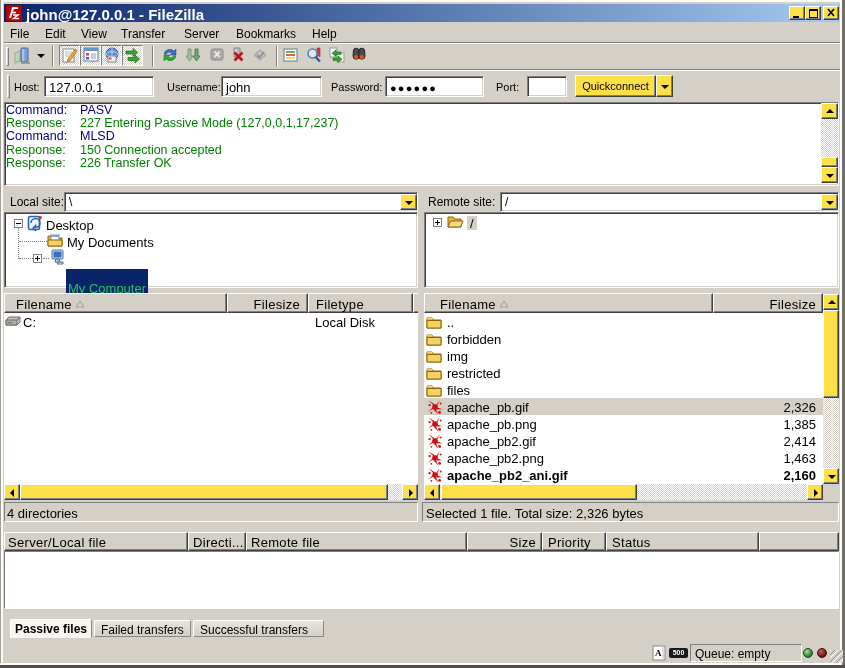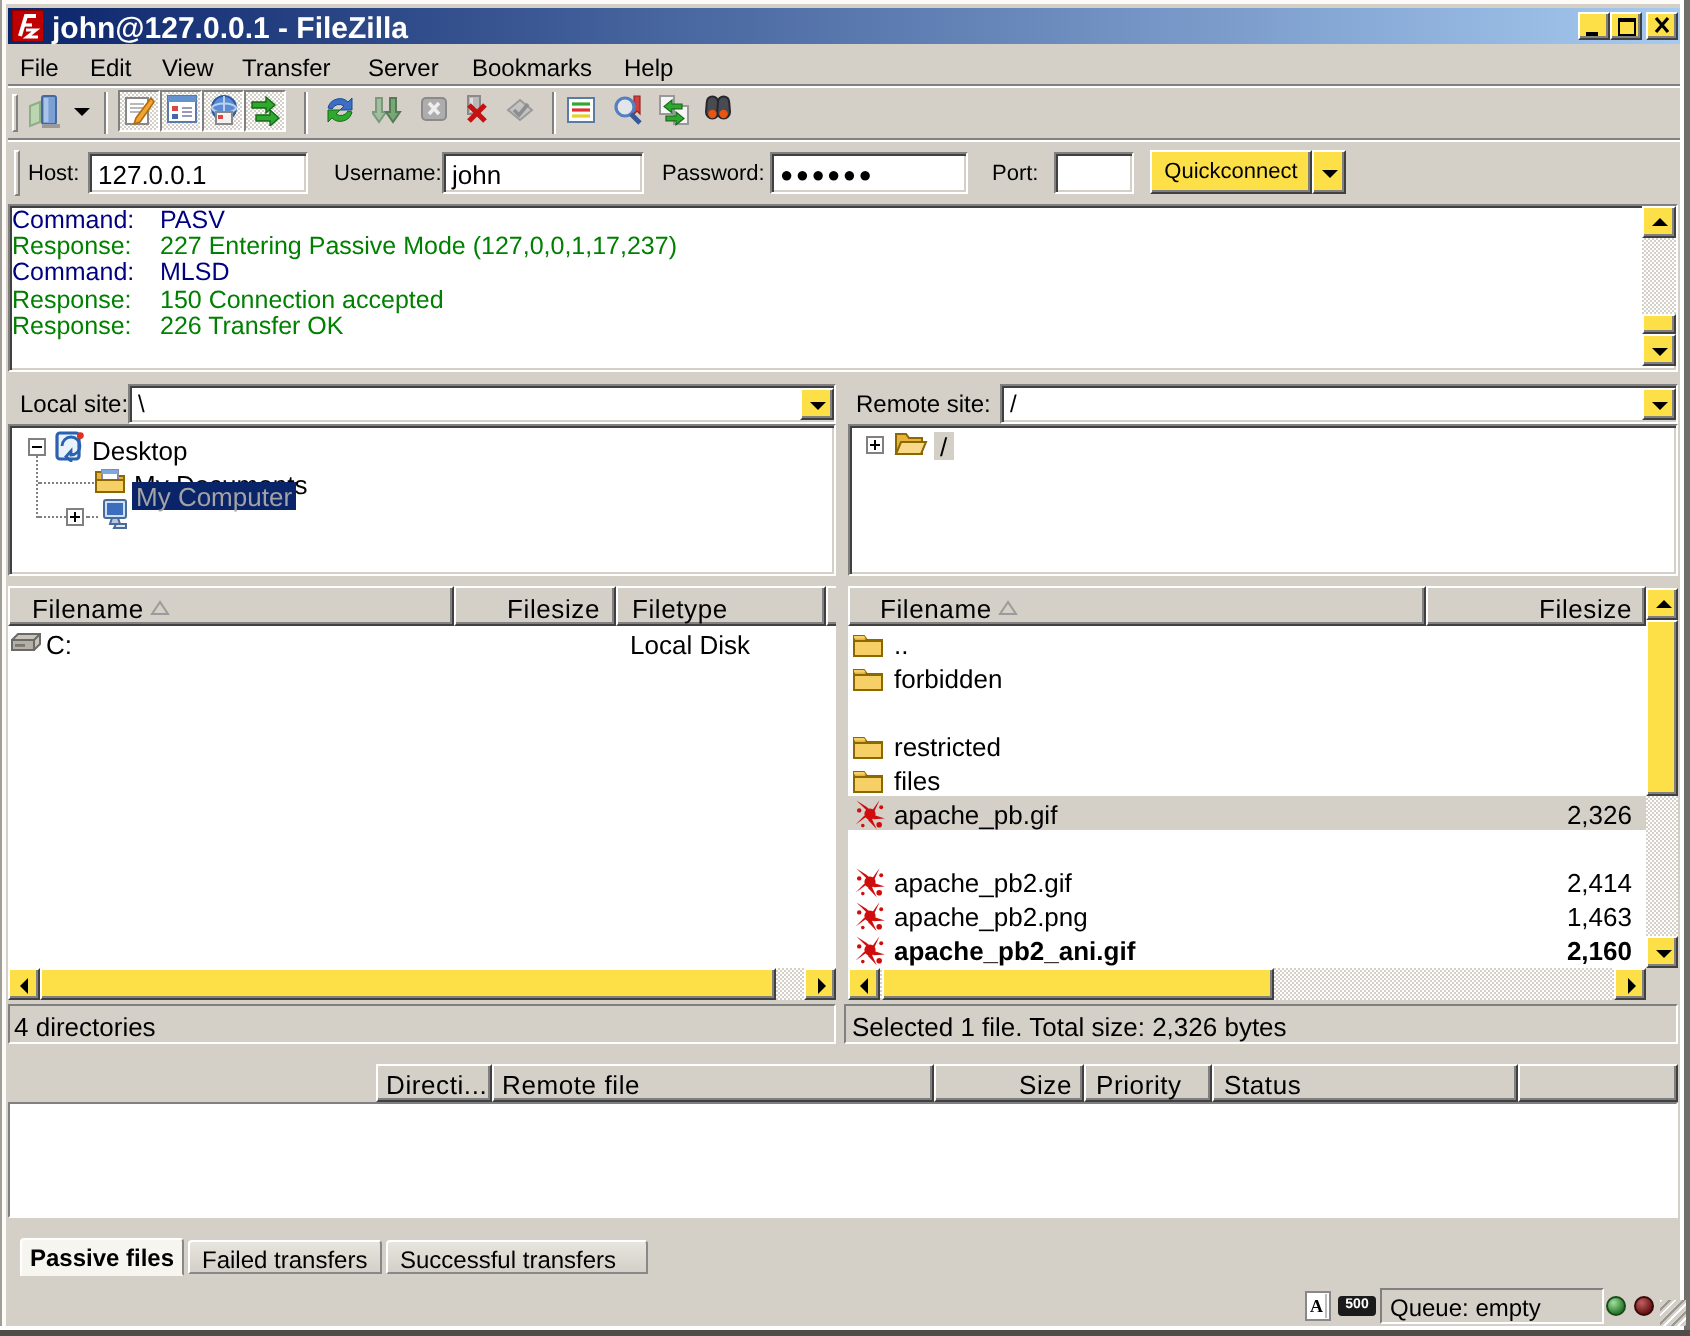--- a/index.html
+++ b/index.html
@@ -252,21 +252,21 @@
         <path d="M1 3.5 h5 M3.5 1 v5" stroke="#000"></path>
       </svg>
     </div>
   <div class="abs" style="left:38px;top:45px;width:6px;height:1px;border-top:1px dotted #808080"></div>
   <svg class="abs" style="left:45px;top:36px" width="16" height="16" viewBox="0 0 16 16">
     <rect x="2" y="1" width="11" height="9" rx="1" fill="#cfe0f5" stroke="#4a6a9a"></rect>
     <rect x="3.5" y="2.5" width="8" height="6" fill="#3c6ebf"></rect>
     <path d="M6 10 l3 0 1 3 -5 0 z" fill="#b9c9de" stroke="#4a6a9a"></path>
     <path d="M8 13 h5 v2 h-6 z" fill="#dfe6ef" stroke="#4a6a9a"></path>
   </svg>
-  <div class="abs" style="left:61px;top:28px;background:#0a246a;color:#a3a3a3;padding:0 2px;height:14px">My Computer</div>
+  <div class="abs" style="left:61px;top:56px;background:#0a246a;color:#22c55e;padding:12px 2px;height:14px">My Computer</div>
 </div>
 
 <div class="abs sunk" style="left:424px;top:212px;width:415px;height:76px;background:#fff">
   <div class="abs sunk1" style="left:8px;top:5px;width:9px;height:9px;background:#fff;border:1px solid #808080">
       <svg width="7" height="7">
         <path d="M1 3.5 h5 M3.5 1 v5" stroke="#000"></path>
       </svg>
     </div>
   <svg class="abs" style="left:22px;top:1px" width="17" height="16" viewBox="0 0 17 16">
     <path d="M1 3 L6 3 L7.5 5 L14 5 L14 13 L1 13 Z" fill="#e8b33c" stroke="#8c6800"></path>
@@ -343,20 +343,28 @@
       </svg>
       <div style="position:absolute;left:23px;top:2px">..</div>
     </div>
 <div style="position:absolute;left:0;top:17px;width:399px;height:17px;">
       <svg width="16" height="16" viewBox="0 0 16 16" style="position:absolute;left:2px;top:1px">
         <path d="M1 4 L6 4 L7.5 6 L15 6 L15 14 L1 14 Z" fill="#e8b33c" stroke="#8c6800"></path>
         <path d="M1 6.5 L15 6.5 L15 14 L1 14 Z" fill="#f6cf67" stroke="#8c6800"></path>
         <path d="M1 4 L6 4 L7 5.2 L1 5.2 Z" fill="#f6cf67"></path>
       </svg>
       <div style="position:absolute;left:23px;top:2px">forbidden</div>
+    </div>
+<div style="position:absolute;left:0;top:34px;width:399px;height:17px;">
+      <svg width="16" height="16" viewBox="0 0 16 16" style="position:absolute;left:2px;top:1px">
+        <path d="M1 4 L6 4 L7.5 6 L15 6 L15 14 L1 14 Z" fill="#e8b33c" stroke="#8c6800"></path>
+        <path d="M1 6.5 L15 6.5 L15 14 L1 14 Z" fill="#f6cf67" stroke="#8c6800"></path>
+        <path d="M1 4 L6 4 L7 5.2 L1 5.2 Z" fill="#f6cf67"></path>
+      </svg>
+      <div style="position:absolute;left:23px;top:2px">img</div>
     </div>
 <div style="position:absolute;left:0;top:51px;width:399px;height:17px;">
       <svg width="16" height="16" viewBox="0 0 16 16" style="position:absolute;left:2px;top:1px">
         <path d="M1 4 L6 4 L7.5 6 L15 6 L15 14 L1 14 Z" fill="#e8b33c" stroke="#8c6800"></path>
         <path d="M1 6.5 L15 6.5 L15 14 L1 14 Z" fill="#f6cf67" stroke="#8c6800"></path>
         <path d="M1 4 L6 4 L7 5.2 L1 5.2 Z" fill="#f6cf67"></path>
       </svg>
       <div style="position:absolute;left:23px;top:2px">restricted</div>
     </div>
 <div style="position:absolute;left:0;top:68px;width:399px;height:17px;">
@@ -378,20 +386,38 @@
           <circle cx="8" cy="8" r="2.8"></circle>
         </g>
         <circle cx="12.6" cy="13.4" r="1.4" fill="#d00d0d"></circle>
         <circle cx="2.6" cy="6.2" r="1.1" fill="#d00d0d"></circle>
         <circle cx="13.6" cy="4.6" r="1" fill="#d00d0d"></circle>
         <circle cx="4.4" cy="13.8" r="0.9" fill="#d00d0d"></circle>
       </svg>
       <div style="position:absolute;left:23px;top:2px">apache_pb.gif</div>
       <div style="position:absolute;right:7px;top:2px">2,326</div>
     </div>
+<div style="position:absolute;left:0;top:102px;width:399px;height:17px;">
+      <svg width="16" height="16" viewBox="0 0 16 16" style="position:absolute;left:3px;top:1px">
+        <g fill="#d00d0d">
+          <path d="M7.8 7.6 L1.2 1.2 L6 4.2 L8.6 6.4 Z"></path>
+          <path d="M8 7.8 L12.8 1 L10.4 6.2 L9 8 Z"></path>
+          <path d="M8.4 8 L15.4 10.2 L10 10.6 L8.4 9.4 Z"></path>
+          <path d="M8 8.4 L11.4 15.6 L7 11 L7.6 9 Z"></path>
+          <path d="M7.6 8.4 L0.8 13.2 L5 9 L6.8 8.2 Z"></path>
+          <circle cx="8" cy="8" r="2.8"></circle>
+        </g>
+        <circle cx="12.6" cy="13.4" r="1.4" fill="#d00d0d"></circle>
+        <circle cx="2.6" cy="6.2" r="1.1" fill="#d00d0d"></circle>
+        <circle cx="13.6" cy="4.6" r="1" fill="#d00d0d"></circle>
+        <circle cx="4.4" cy="13.8" r="0.9" fill="#d00d0d"></circle>
+      </svg>
+      <div style="position:absolute;left:23px;top:2px">apache_pb.png</div>
+      <div style="position:absolute;right:7px;top:2px">1,385</div>
+    </div>
 <div style="position:absolute;left:0;top:119px;width:399px;height:17px;">
       <svg width="16" height="16" viewBox="0 0 16 16" style="position:absolute;left:3px;top:1px">
         <g fill="#d00d0d">
           <path d="M7.8 7.6 L1.2 1.2 L6 4.2 L8.6 6.4 Z"></path>
           <path d="M8 7.8 L12.8 1 L10.4 6.2 L9 8 Z"></path>
           <path d="M8.4 8 L15.4 10.2 L10 10.6 L8.4 9.4 Z"></path>
           <path d="M8 8.4 L11.4 15.6 L7 11 L7.6 9 Z"></path>
           <path d="M7.6 8.4 L0.8 13.2 L5 9 L6.8 8.2 Z"></path>
           <circle cx="8" cy="8" r="2.8"></circle>
         </g>
@@ -452,20 +478,23 @@
 </div>
 
 <div class="abs sunk1" style="left:4px;top:502px;width:414px;height:20px">
     <div class="abs" style="left:2px;top:3px">4 directories</div>
   </div>
 <div class="abs sunk1" style="left:422px;top:502px;width:417px;height:20px">
     <div class="abs" style="left:3px;top:3px">Selected 1 file. Total size: 2,326 bytes</div>
   </div>
 
 <div class="abs" style="left:4px;top:532px;width:835px;height:19px;background:#d4d0c8">
+  <div class="abs hdr" style="left:0;top:0;width:184px;height:19px">
+      <div class="abs" style="left:3px;top:2px">Server/Local file</div>
+    </div>
   <div class="abs hdr" style="left:184px;top:0;width:58px;height:19px">
       <div class="abs" style="left:4px;top:2px">Directi...</div>
     </div>
   <div class="abs hdr" style="left:242px;top:0;width:221px;height:19px">
       <div class="abs" style="left:4px;top:2px">Remote file</div>
     </div>
   <div class="abs hdr" style="left:463px;top:0;width:75px;height:19px">
       <div class="abs" style="right:5px;top:2px">Size</div>
     </div>
   <div class="abs hdr" style="left:538px;top:0;width:64px;height:19px">

